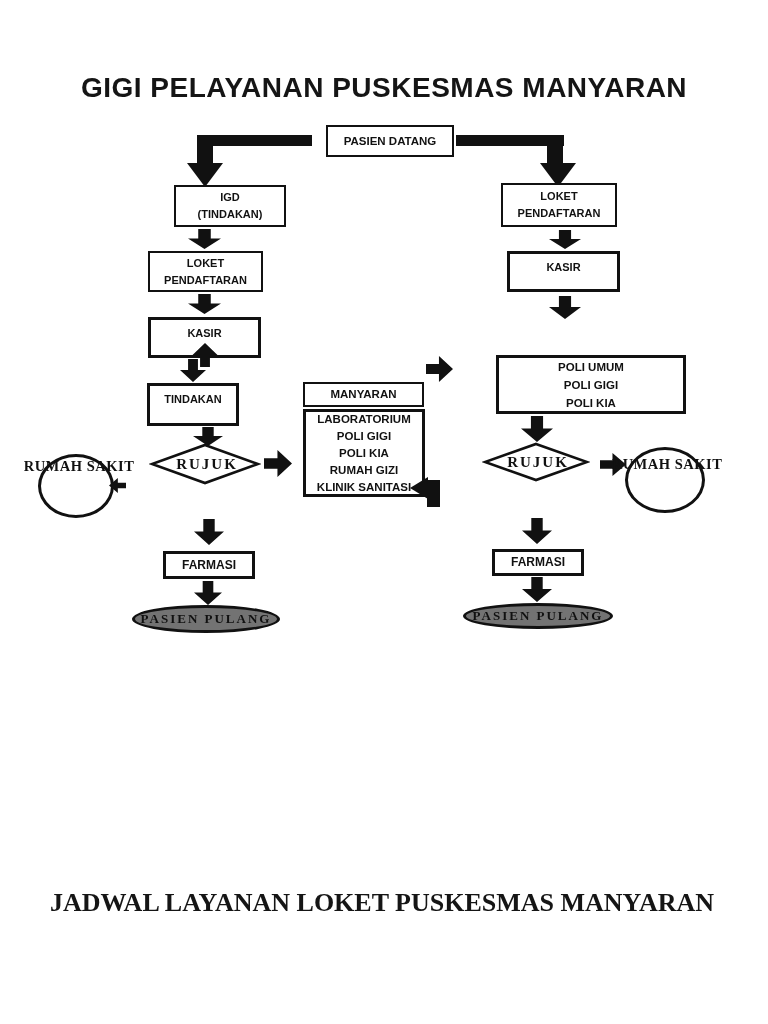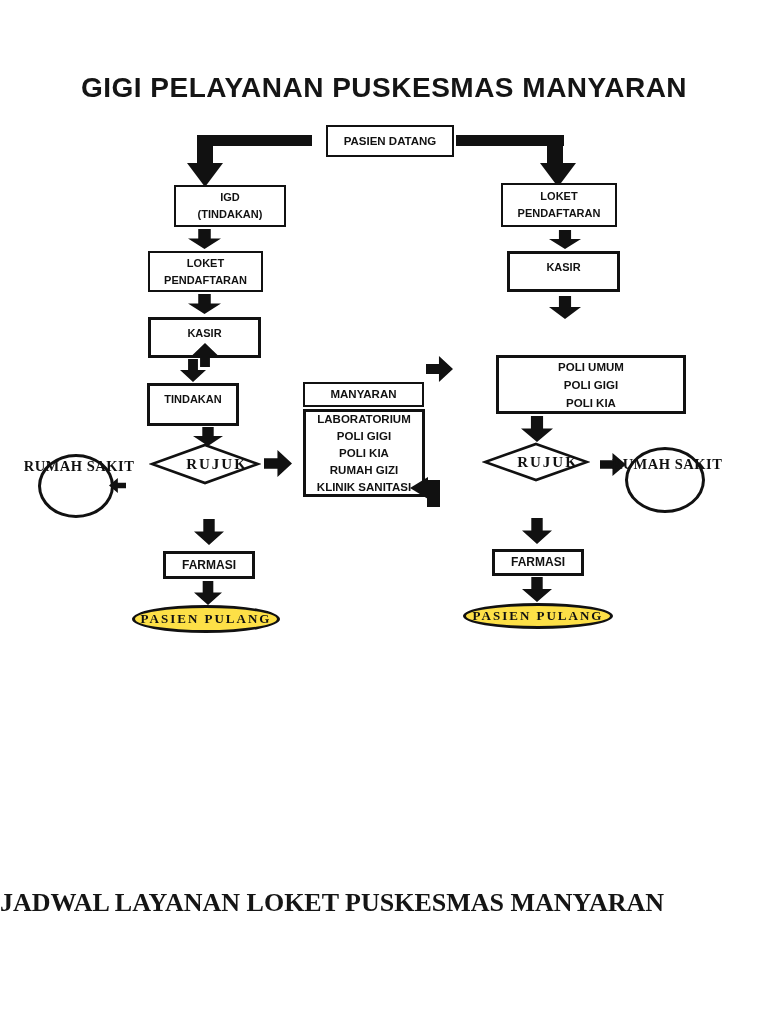--- a/index.html
+++ b/index.html
@@ -1,44 +1,44 @@
 <!DOCTYPE html>
 <html><head>
 <meta charset="utf-8">
 <style>
   html,body{margin:0;padding:0;background:#ffffff;}
   .page{position:relative;width:768px;height:1024px;background:#ffffff;overflow:hidden;
         font-family:"Liberation Sans",sans-serif;color:#111;}
   .title-top{position:absolute;left:0;top:72px;width:768px;text-align:center;
         font-size:28px;font-weight:bold;letter-spacing:.5px;color:#151515;}
-  .title-bottom{position:absolute;left:0;top:888px;width:676px;text-align:left;
-        font-family:"Liberation Serif",serif;font-size:26px;font-weight:bold;color:#151515;}
+  .title-bottom{position:absolute;left:0;top:888px;width:676px;text-align:center;
+        font-family:"Liberation Serif",serif;font-size:26px;font-weight:bold;color:#151515;padding-left:44px;}
   .b{position:absolute;border:2.5px solid #111;background:#fff;box-sizing:border-box;
         display:flex;flex-direction:column;align-items:center;justify-content:center;
         font-weight:bold;font-size:11px;text-align:center;line-height:17px;}
   .b.thick{border-width:3px;}
   .b.topalign{justify-content:flex-start;padding-top:5px;}
   .bar{position:absolute;background:#111;}
   .tri-down{position:absolute;background:#111;clip-path:polygon(0 0,100% 0,50% 100%);}
   .tri-left{position:absolute;background:#111;clip-path:polygon(100% 0,100% 100%,0 50%);}
   .a{position:absolute;background:#111;}
   .a.down {clip-path:polygon(31% 0,69% 0,69% 48%,100% 48%,50% 100%,0 48%,31% 48%);}
   .a.up   {clip-path:polygon(50% 0,100% 52%,69% 52%,69% 100%,31% 100%,31% 52%,0 52%);}
   .a.right{clip-path:polygon(0 31%,48% 31%,48% 0,100% 50%,48% 100%,48% 69%,0 69%);}
   .a.left {clip-path:polygon(100% 31%,52% 31%,52% 0,0 50%,52% 100%,52% 69%,100% 69%);}
   .diamond{position:absolute;}
   .diamond svg{display:block;}
-  .diamond .lbl{position:absolute;left:12px;top:0;width:100%;height:100%;display:flex;
+  .diamond .lbl{position:absolute;left:2px;top:0;width:100%;height:100%;display:flex;
         align-items:center;justify-content:center;font-family:"Liberation Serif",serif;
         font-weight:bold;font-size:15px;letter-spacing:2px;}
   .circle{position:absolute;border:3px solid #111;border-radius:50%;background:transparent;box-sizing:border-box;}
   .hosp-lbl{position:absolute;text-align:center;font-family:"Liberation Serif",serif;
         font-weight:bold;font-size:14.5px;letter-spacing:.5px;color:#111;}
   .ellipse{position:absolute;border:3px solid #111;border-radius:50%;box-sizing:border-box;
-        display:flex;align-items:center;justify-content:center;background:#fde047;
+        display:flex;align-items:center;justify-content:center;background:#737373;
         font-family:"Liberation Serif",serif;font-weight:bold;font-size:13px;letter-spacing:2px;}
   .lh18{line-height:18px;}
 </style>
 </head>
 <body>
 
 <div class="page">
 
   <div class="title-top">GIGI PELAYANAN PUSKESMAS MANYARAN</div>
   <div class="title-bottom">JADWAL LAYANAN LOKET PUSKESMAS MANYARAN</div>

